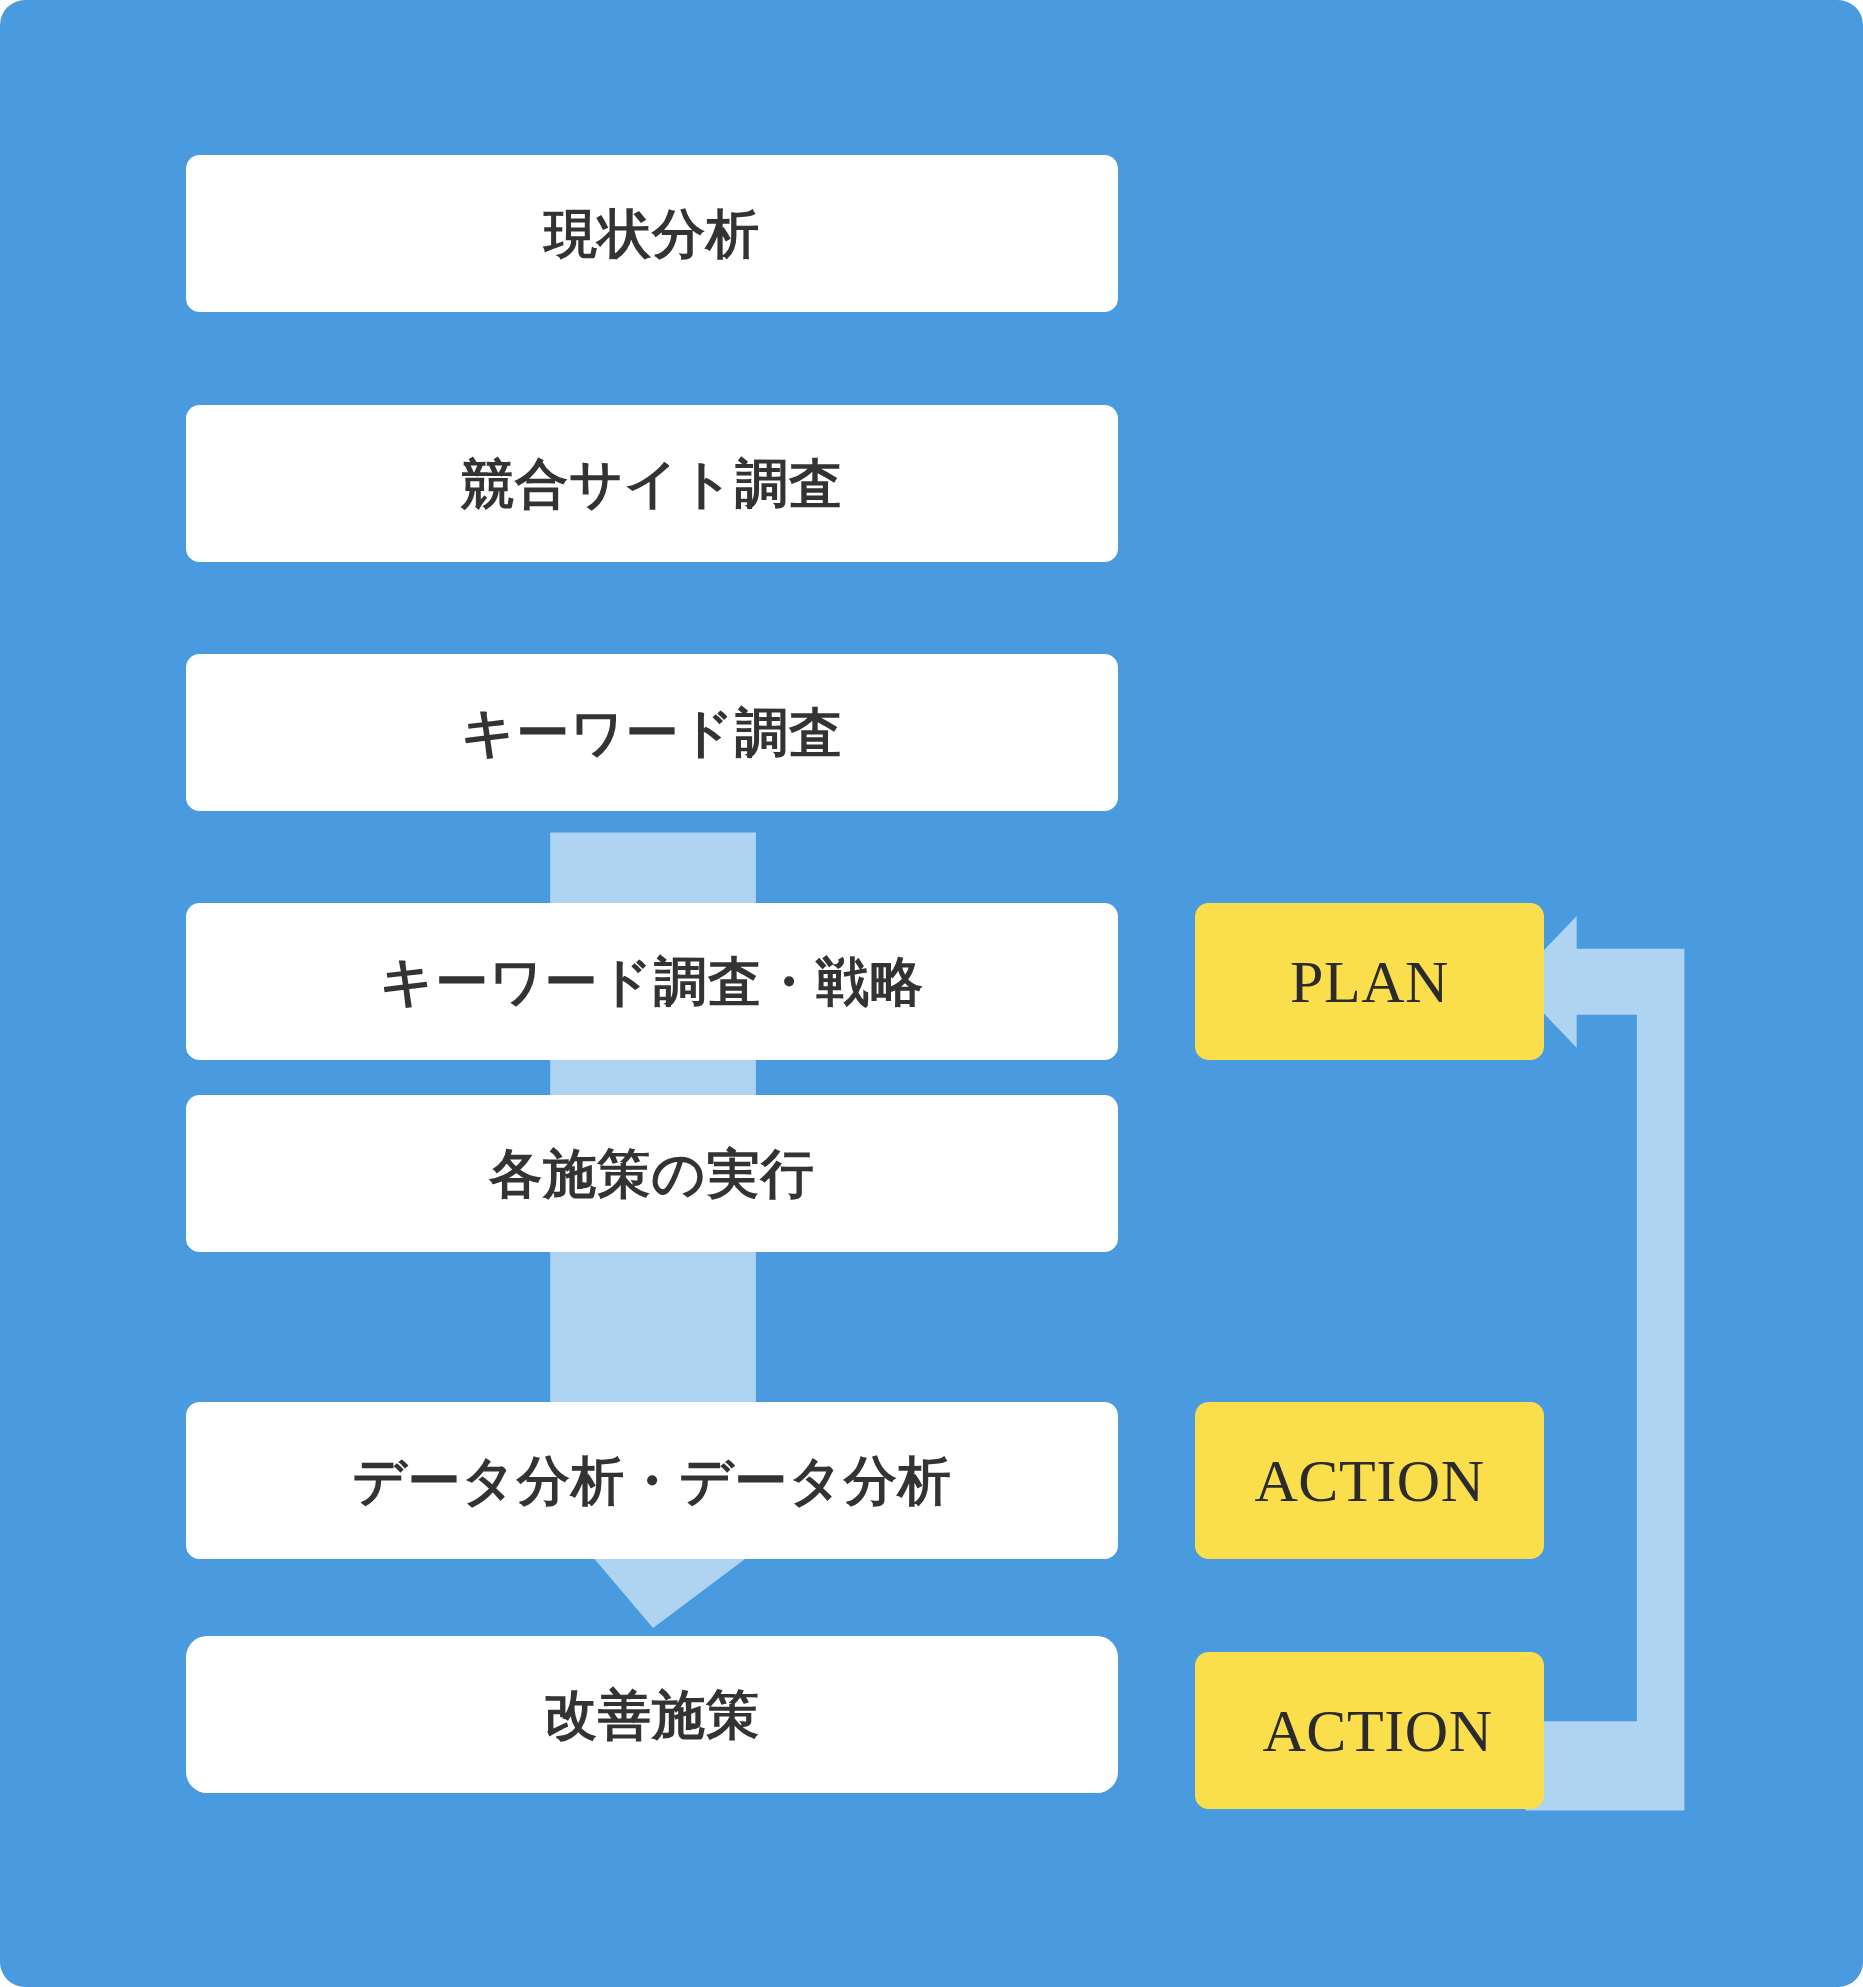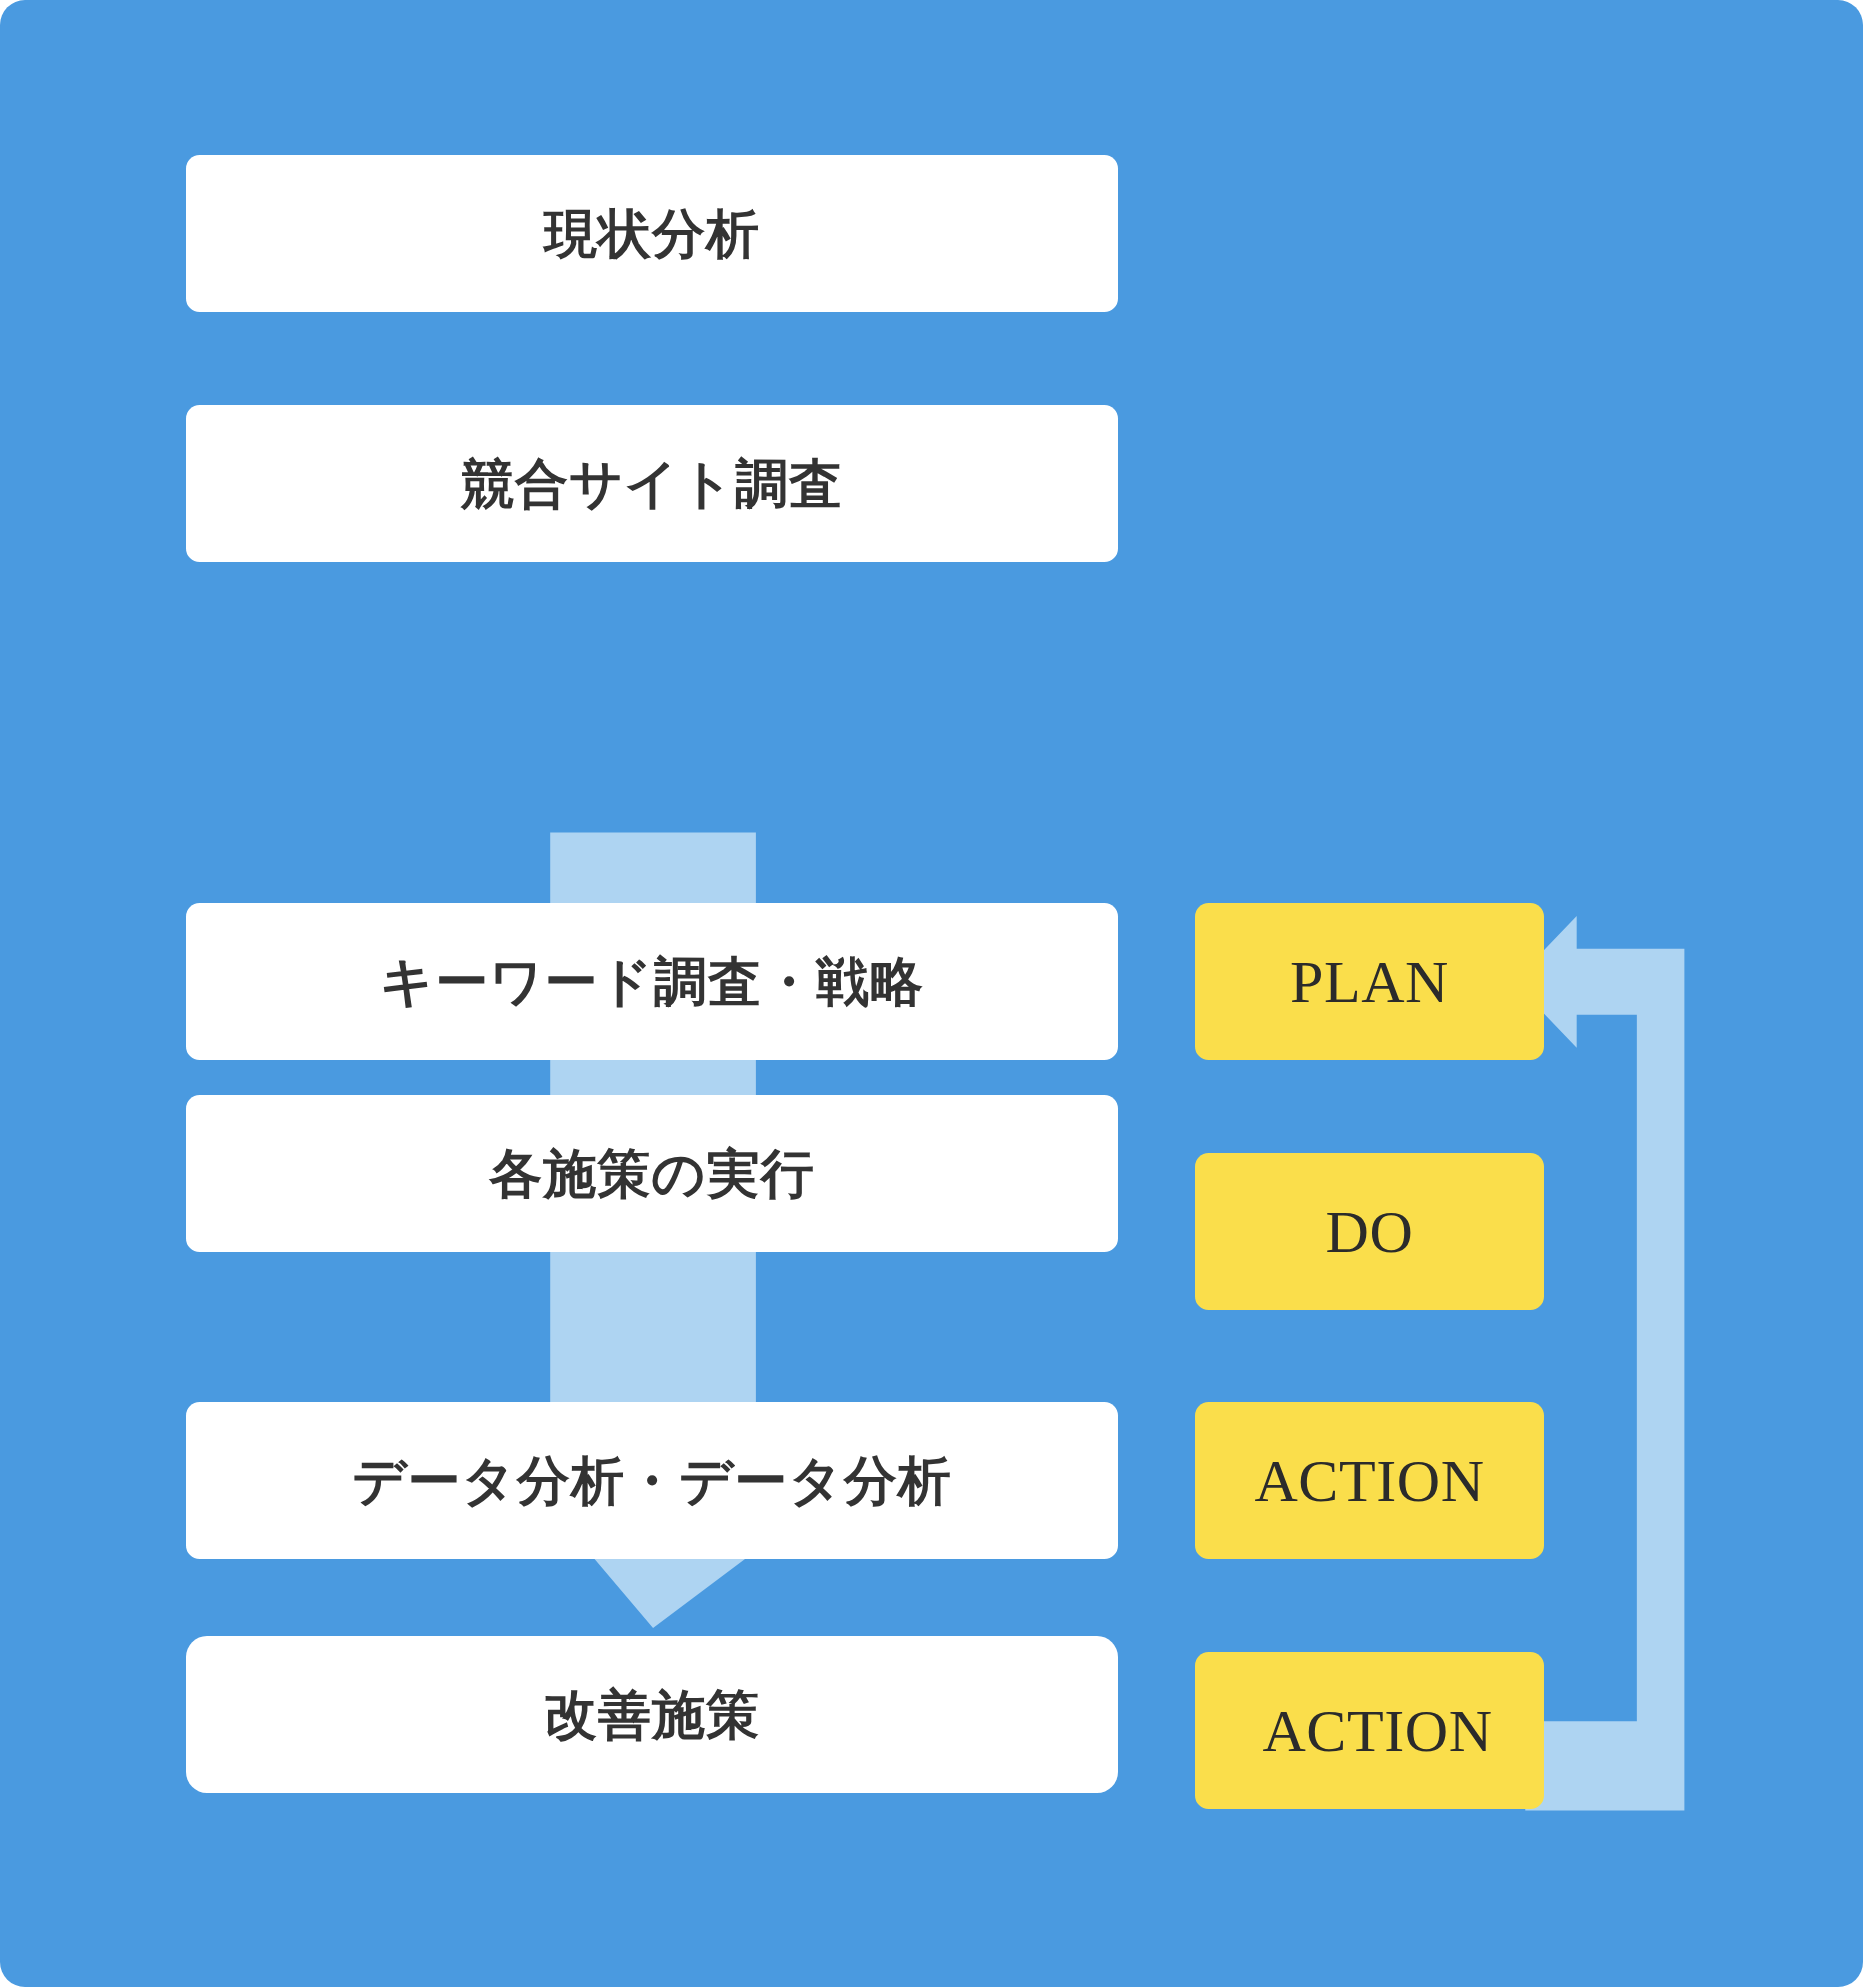--- a/index.html
+++ b/index.html
@@ -105,20 +105,23 @@
   </svg>
 
   <div class="step-card" style="top:155px;">
     <span class="step-label">現状分析</span>
   </div>
 
   <div class="step-card" style="top:405px;">
     <span class="step-label">競合サイト調査</span>
   </div>
 
+  <div class="step-card" style="top:654px;">
+    <span class="step-label">キーワード調査</span>
+  </div>
 
   <div class="step-card" style="top:903px;">
     <span class="step-label">キーワード調査・戦略</span>
   </div>
 
   <div class="step-card" style="top:1095px;">
     <span class="step-label">各施策の実行</span>
   </div>
 
   <div class="step-card" style="top:1402px;">
@@ -141,23 +144,20 @@
              L 1687 1046
              L 1625 1046
              L 1625 1080
              Z" fill="#aed4f2"></path>
   </svg>
 
   <div class="pdca-badge" style="top:903px;">
     <span class="pdca-label">PLAN</span>
   </div>
 
-  <div class="pdca-badge" style="top:1153px;">
-    <span class="pdca-label">DO</span>
-  </div>
 
   <div class="pdca-badge" style="top:1402px;">
     <span class="pdca-label">ACTION</span>
   </div>
 
   <div class="pdca-badge" style="top:1652px;padding-left:16px;">
     <span class="pdca-label">ACTION</span>
   </div>
 
 </div>

